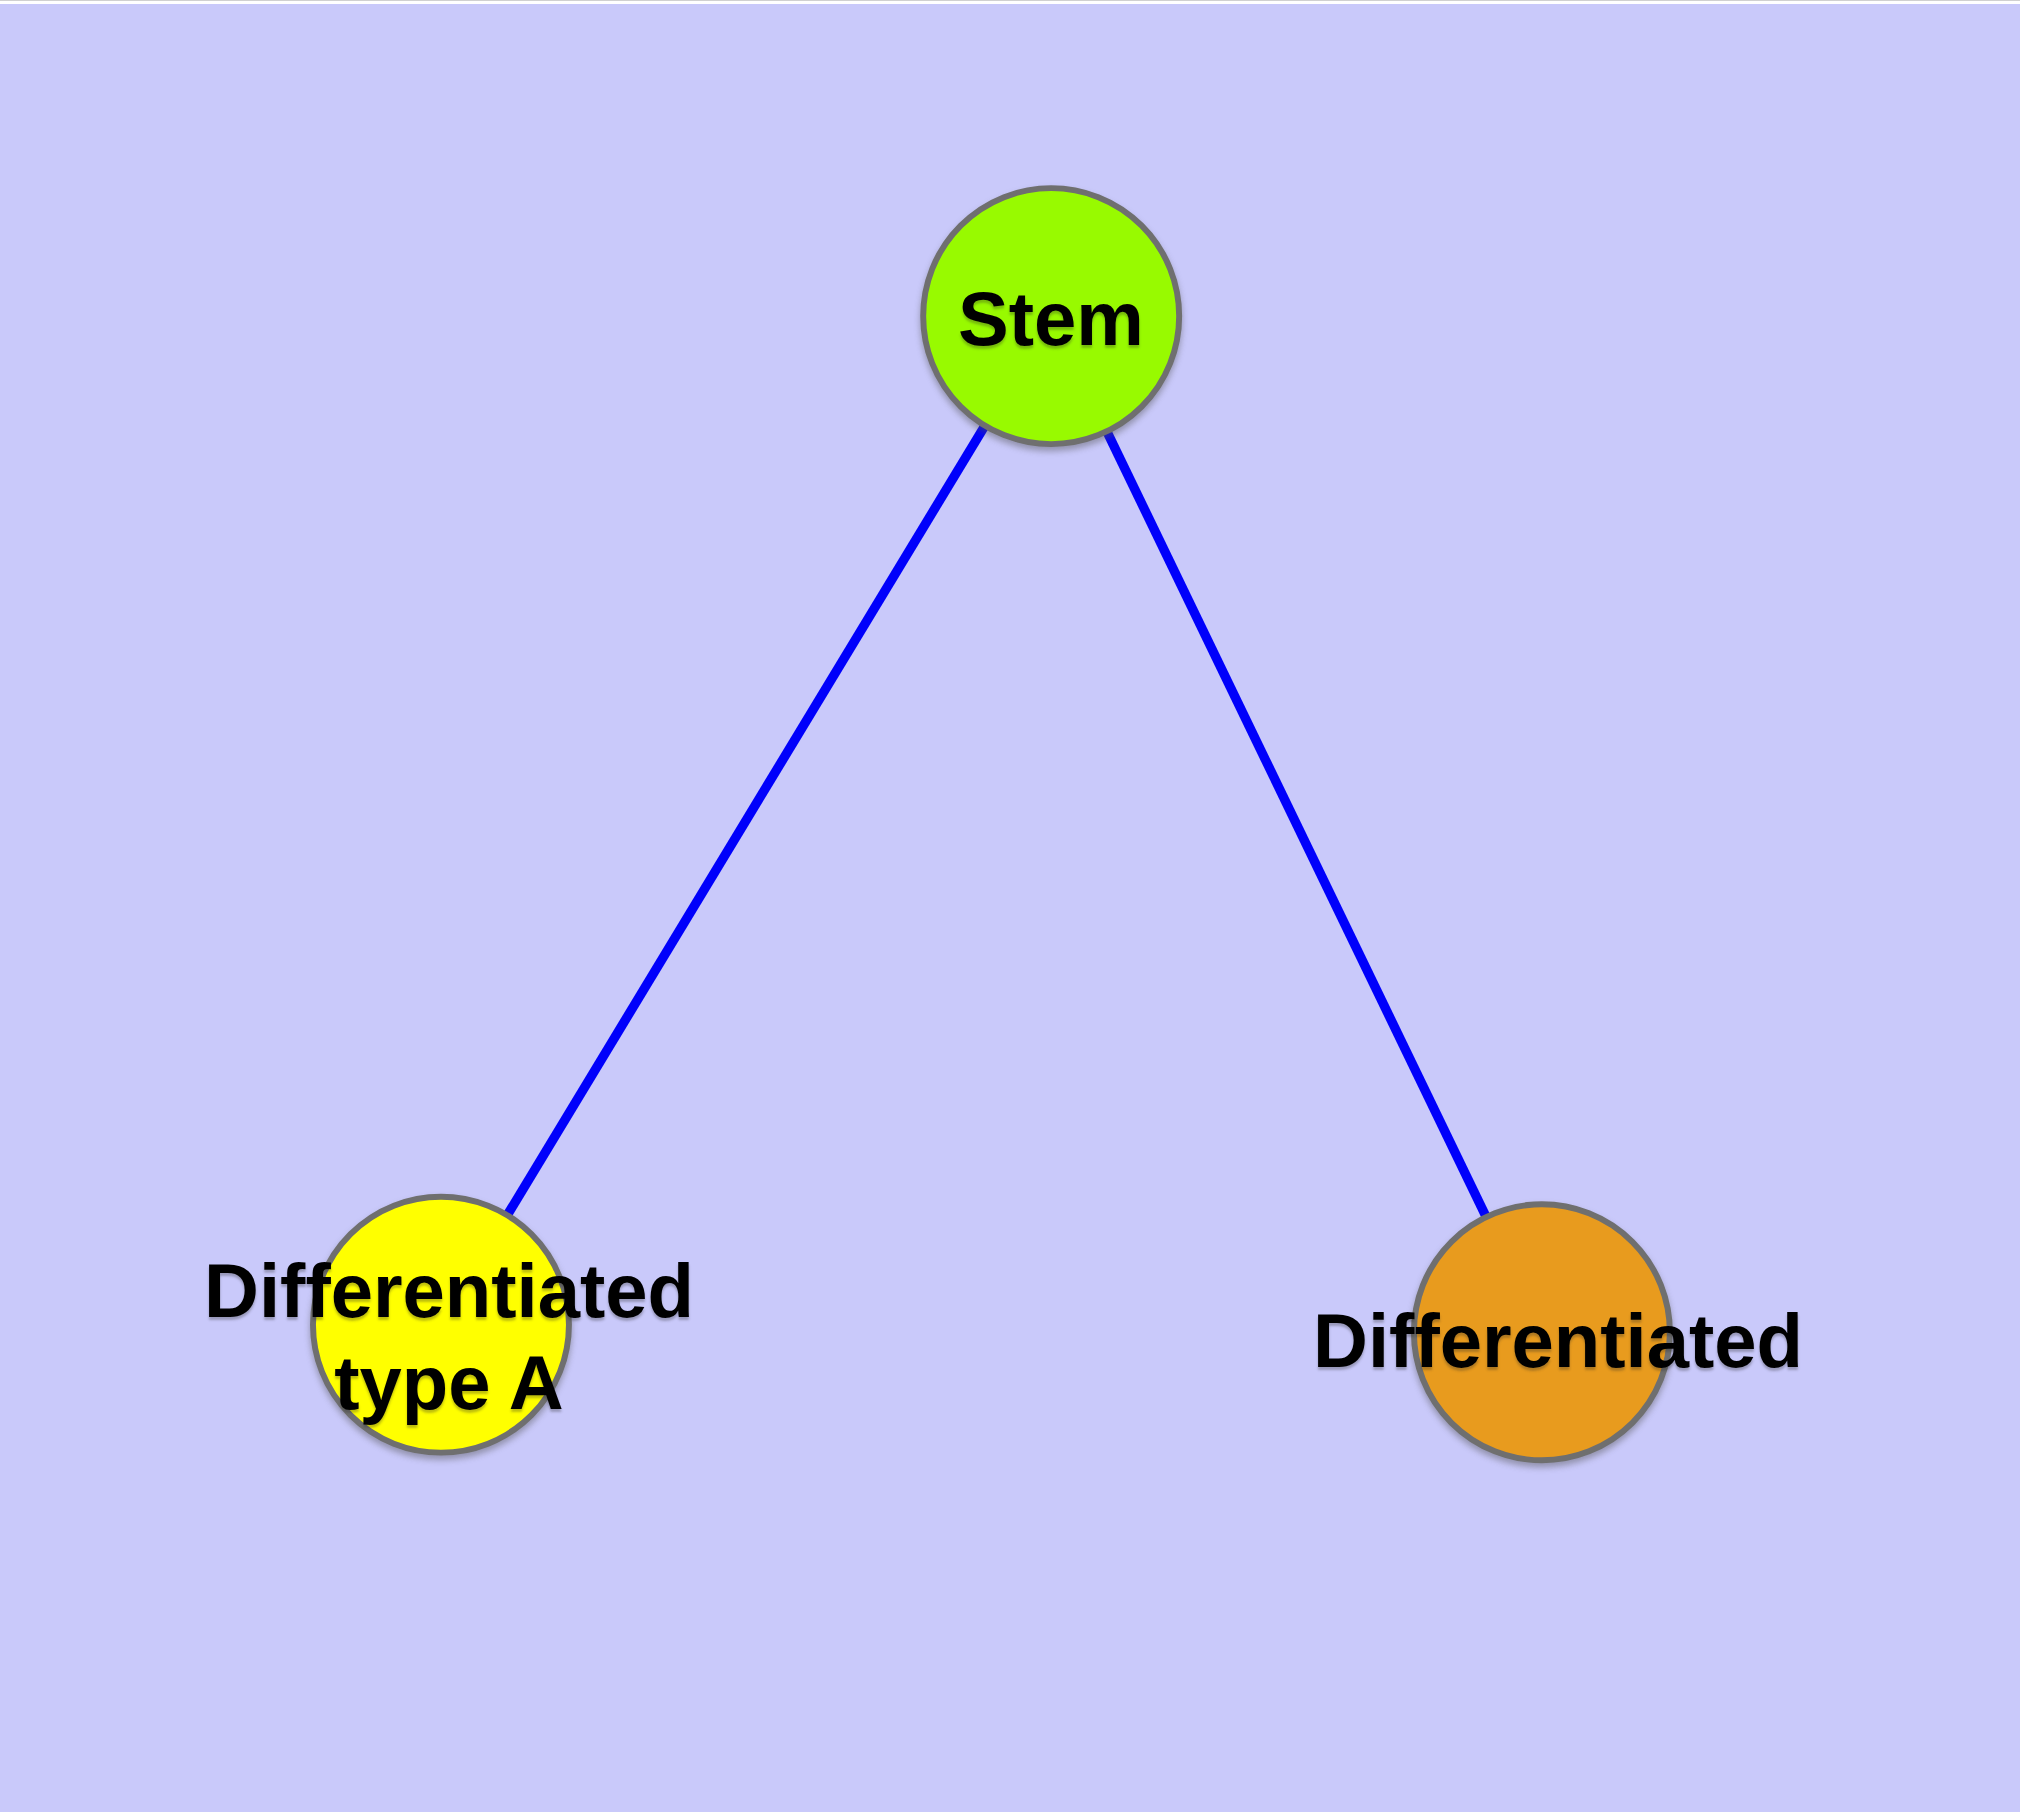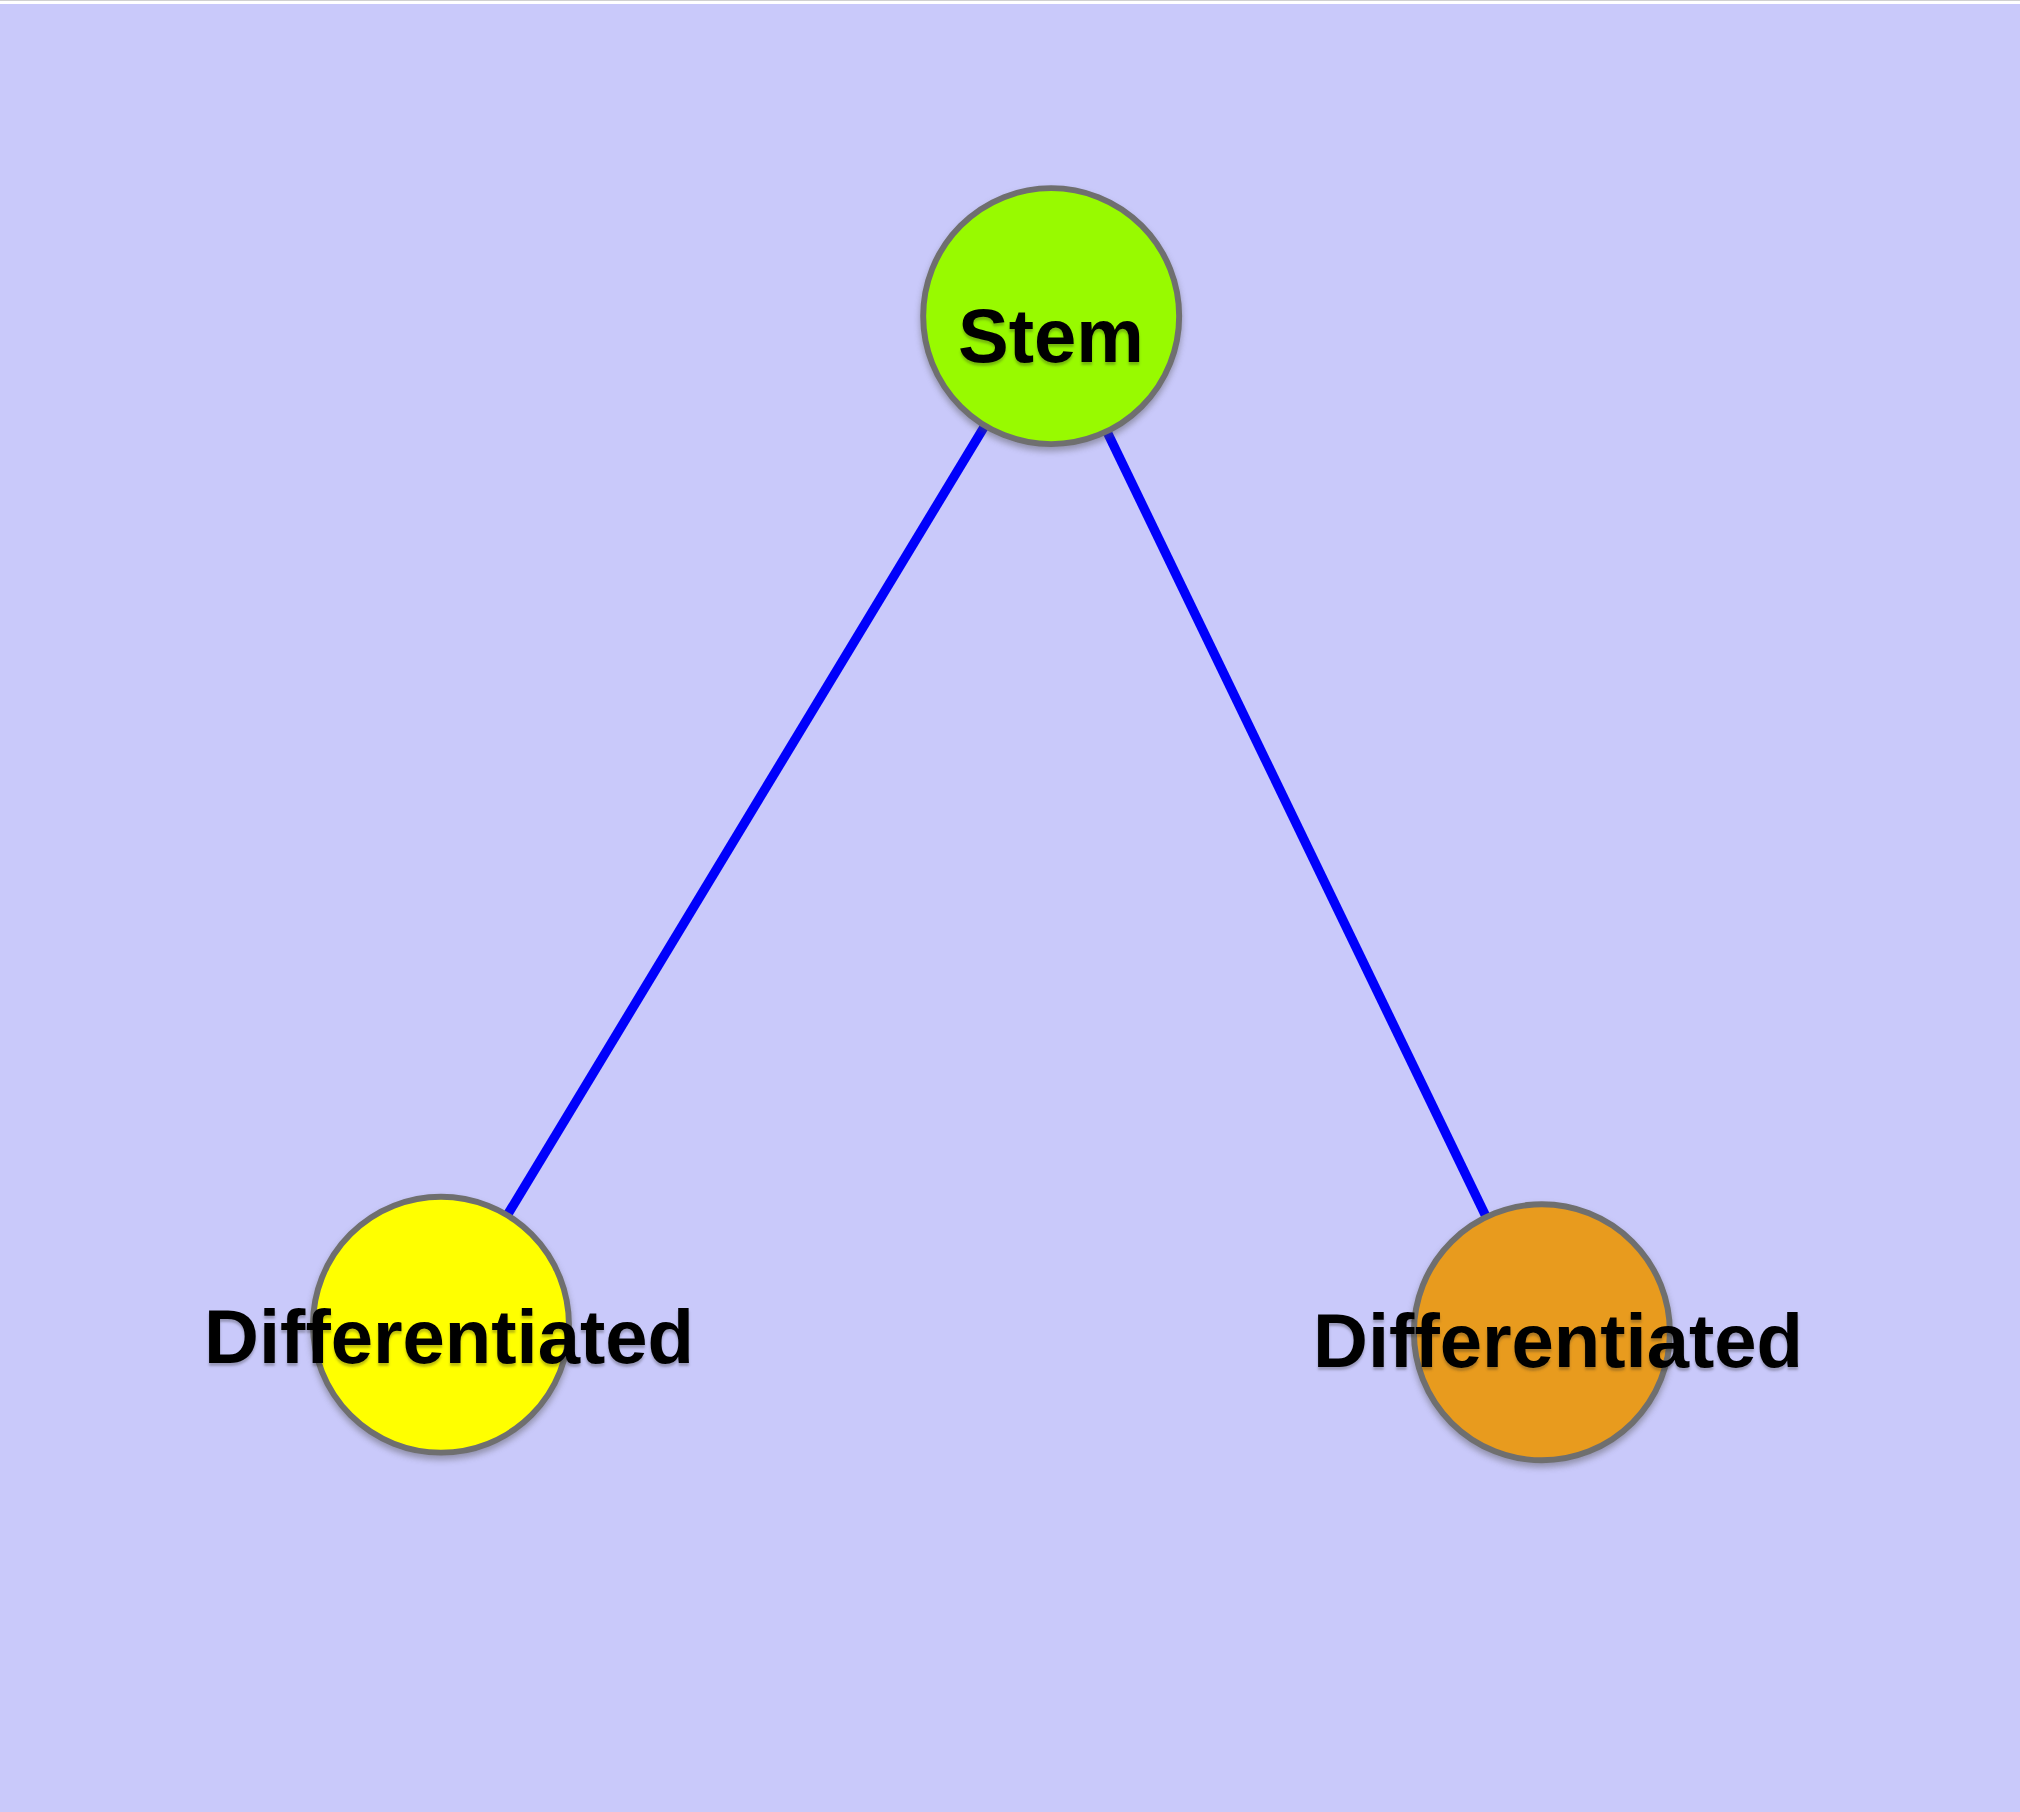--- a/index.html
+++ b/index.html
@@ -62,24 +62,25 @@
   <svg class="diagram" viewBox="0 0 2384 2138" xmlns="http://www.w3.org/2000/svg">
 
     <line class="edge" x1="1240" y1="373" x2="520" y2="1563" stroke="#0000FB"></line>
     <line class="edge" x1="1240" y1="373" x2="1819" y2="1572" stroke="#0000FB"></line>
 
     <circle class="node-circle" cx="1240" cy="373" r="151" fill="#98FA00"></circle>
     <circle class="node-circle" cx="520" cy="1563" r="151" fill="#FFFF00"></circle>
     <circle class="node-circle" cx="1819" cy="1572" r="151" fill="#E89B1E"></circle>
   </svg>
 
-  <div class="node-label" style="left:1051px; top:336px;">Stem</div>
+  <div class="node-label" style="left:1051px; top:319px;">Stem</div>
 
   <div class="node-label" style="left:427px; top:1337px;">
     <span class="line">Differentiated</span>
+    <span class="line">type A</span>
   </div>
 
   <div class="node-label" style="left:1536px; top:1341px;">
     <span class="line">Differentiated</span>
   </div>
 
 </div>
 
 
 </body></html>

